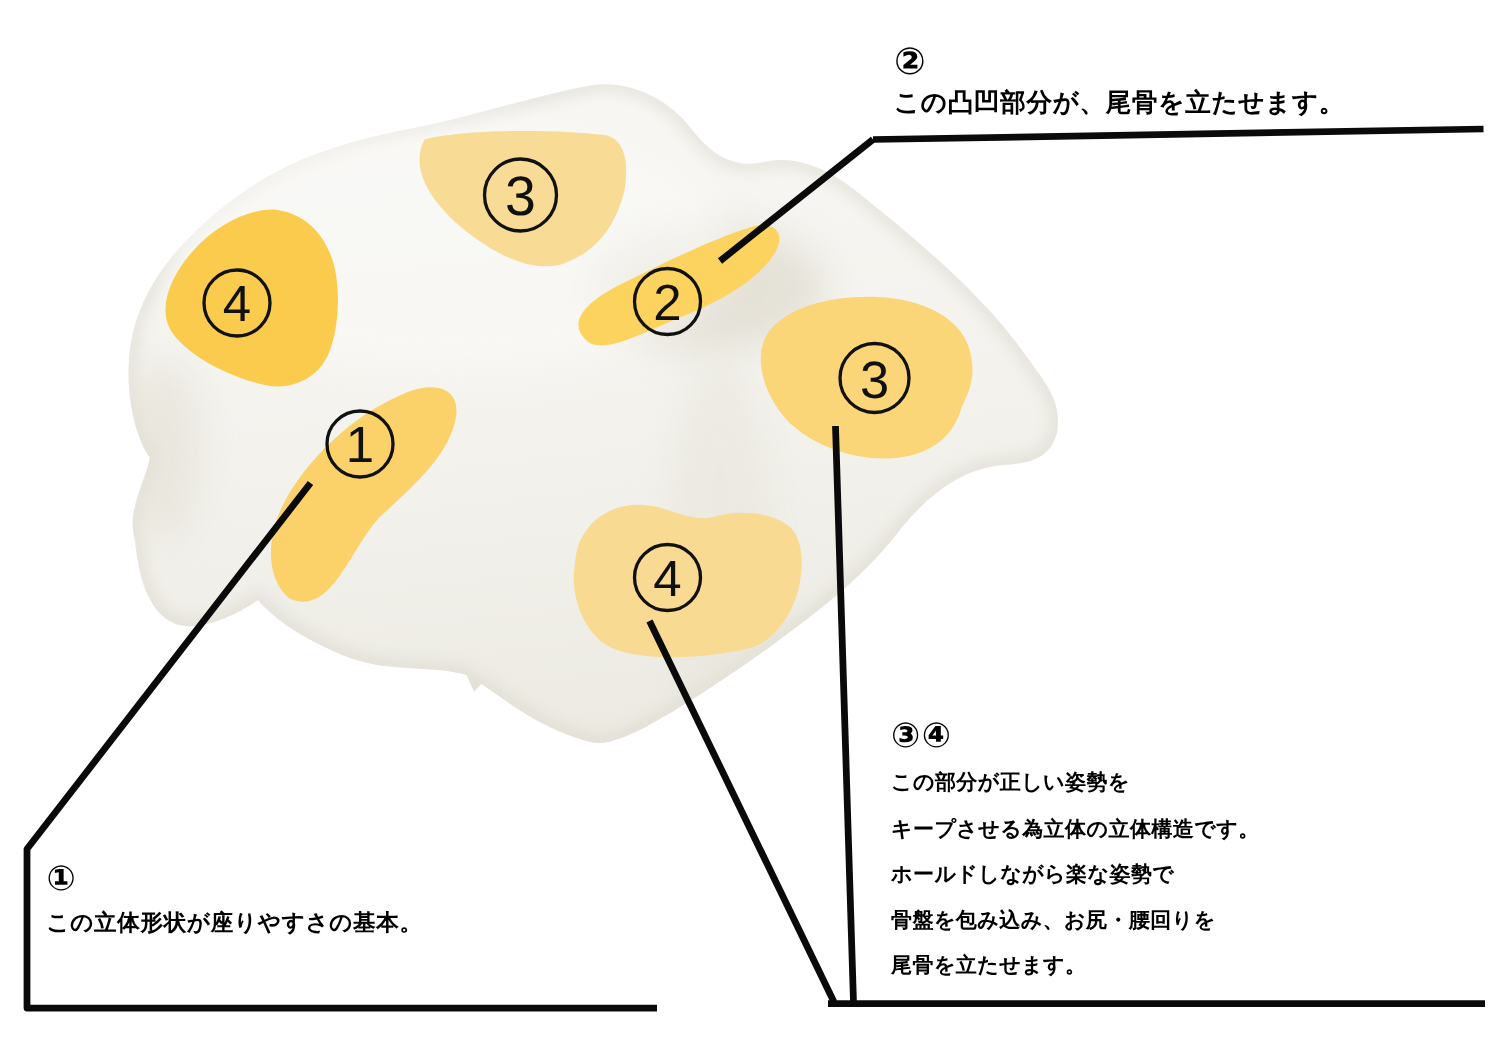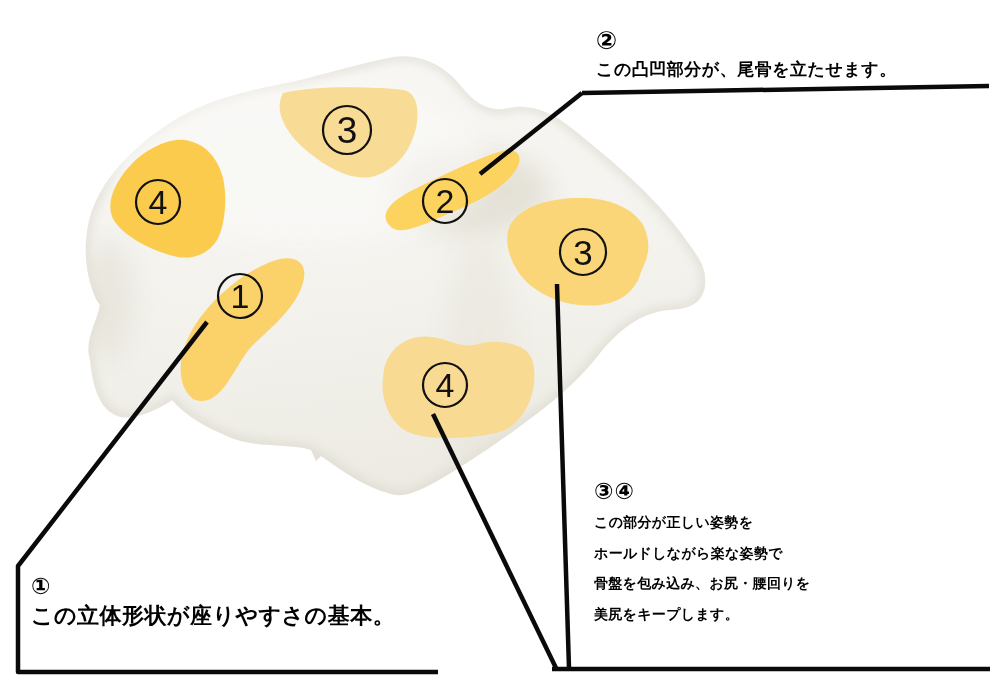--- a/index.html
+++ b/index.html
@@ -10,21 +10,21 @@
   }
   .stage svg{position:absolute;left:0;top:0;}
   .note{position:absolute;color:#000;font-weight:bold;z-index:5;}
   .note .marker{display:block;font-weight:bold;}
   .note .line{display:block;white-space:nowrap;font-weight:bold;}
   .note-2{left:596px;top:27px;}
   .note-2 .marker{font-size:25px;line-height:28px;}
   .note-2 .line{font-size:17px;line-height:29px;letter-spacing:0.5px;}
   .note-1{left:31px;top:573px;}
   .note-1 .marker{font-size:23px;line-height:27px;}
-  .note-1 .line{font-size:22px;line-height:31px;letter-spacing:0.5px;}
+  .note-1 .line{font-size:15px;line-height:31px;letter-spacing:0.5px;}
   .note-34{left:594px;top:475px;}
   .note-34 .marker{font-size:23px;line-height:32px;letter-spacing:1px;}
   .note-34 .line{font-size:14px;line-height:30.5px;letter-spacing:0.3px;}
   .zone-digit{
     font-family:"Liberation Sans","DejaVu Sans",sans-serif;
     font-weight:400;
   }
 </style>
 </head>
 <body>
@@ -148,18 +148,19 @@
   </div>
 
   <div class="note note-1">
     <span class="marker">①</span>
     <span class="line">この立体形状が座りやすさの基本。</span>
   </div>
 
   <div class="note note-34">
     <span class="marker">③④</span>
     <span class="line">この部分が正しい姿勢を</span>
+    <span class="line">キープさせる為立体の立体構造です。</span>
     <span class="line">ホールドしながら楽な姿勢で</span>
     <span class="line">骨盤を包み込み、お尻・腰回りを</span>
-    <span class="line">美尻をキープします。</span>
+    <span class="line">尾骨を立たせます。</span>
   </div>
 
 </div>
 
 </body></html>

